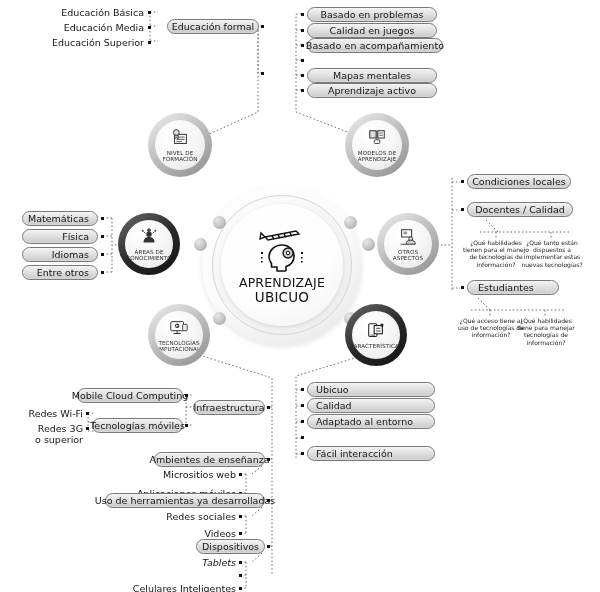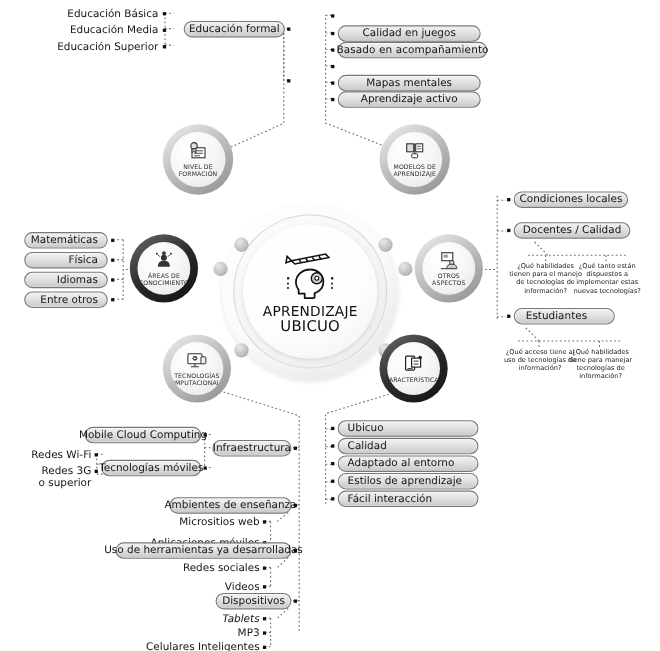--- a/index.html
+++ b/index.html
@@ -423,20 +423,23 @@
   <div class="bullet" style="left:261px; top:72px;"></div>
 
   <div class="leaf r" style="left:0; top:7px; width:144px;">Educación Básica</div>
   <div class="bullet" style="left:148px; top:11px;"></div>
   <div class="leaf r" style="left:0; top:22px; width:144px;">Educación Media</div>
   <div class="bullet" style="left:148px; top:26px;"></div>
   <div class="leaf r" style="left:0; top:37px; width:144px;">Educación Superior</div>
   <div class="bullet" style="left:148px; top:41px;"></div>
 
   <div class="bullet" style="left:301px; top:13px;"></div>
+  <div class="pill" style="left:307px; top:7px; width:130px;">
+    <span>Basado en problemas</span>
+  </div>
 
   <div class="bullet" style="left:301px; top:29px;"></div>
   <div class="pill" style="left:307px; top:23px; width:130px;">
     <span>Calidad en juegos</span>
   </div>
 
   <div class="bullet" style="left:301px; top:44px;"></div>
   <div class="pill wide" style="left:307px; top:38px; width:136px;">
     <span>Basado en acompañamiento</span>
   </div>
@@ -503,23 +506,20 @@
   <div class="pill" style="left:307px; top:398px; width:128px; justify-content:flex-start; padding-left:8px;">
     <span>Calidad</span>
   </div>
 
   <div class="bullet" style="left:301px; top:420px;"></div>
   <div class="pill" style="left:307px; top:414px; width:128px; justify-content:flex-start; padding-left:8px;">
     <span>Adaptado al entorno</span>
   </div>
 
   <div class="bullet" style="left:301px; top:436px;"></div>
-  <div class="pill" style="left:307px; top:430px; width:128px; justify-content:flex-start; padding-left:8px;">
-    <span>Estilos de aprendizaje</span>
-  </div>
 
   <div class="bullet" style="left:301px; top:452px;"></div>
   <div class="pill" style="left:307px; top:446px; width:128px; justify-content:flex-start; padding-left:8px;">
     <span>Fácil interacción</span>
   </div>
 
   <div class="pill" style="left:193px; top:400px; width:72px;">
     <span>Infraestructura</span>
   </div>
   <div class="bullet" style="left:267px; top:406px;"></div>
@@ -564,19 +564,18 @@
   <div class="bullet" style="left:239px; top:532px;"></div>
 
   <div class="pill" style="left:196px; top:539px; width:69px;">
     <span>Dispositivos</span>
   </div>
   <div class="bullet" style="left:267px; top:545px;"></div>
 
   <div class="leaf r" style="left:0; top:557px; width:236px;font-style:italic;">Tablets</div>
   <div class="bullet" style="left:239px; top:561px;"></div>
 
-  <div class="leaf r" style="left:0; top:570px; width:236px;">MP3</div>
   <div class="bullet" style="left:239px; top:574px;"></div>
 
   <div class="leaf r" style="left:0; top:583px; width:236px;">Celulares Inteligentes</div>
   <div class="bullet" style="left:239px; top:587px;"></div>
 
 </div>
 
 </body></html>

